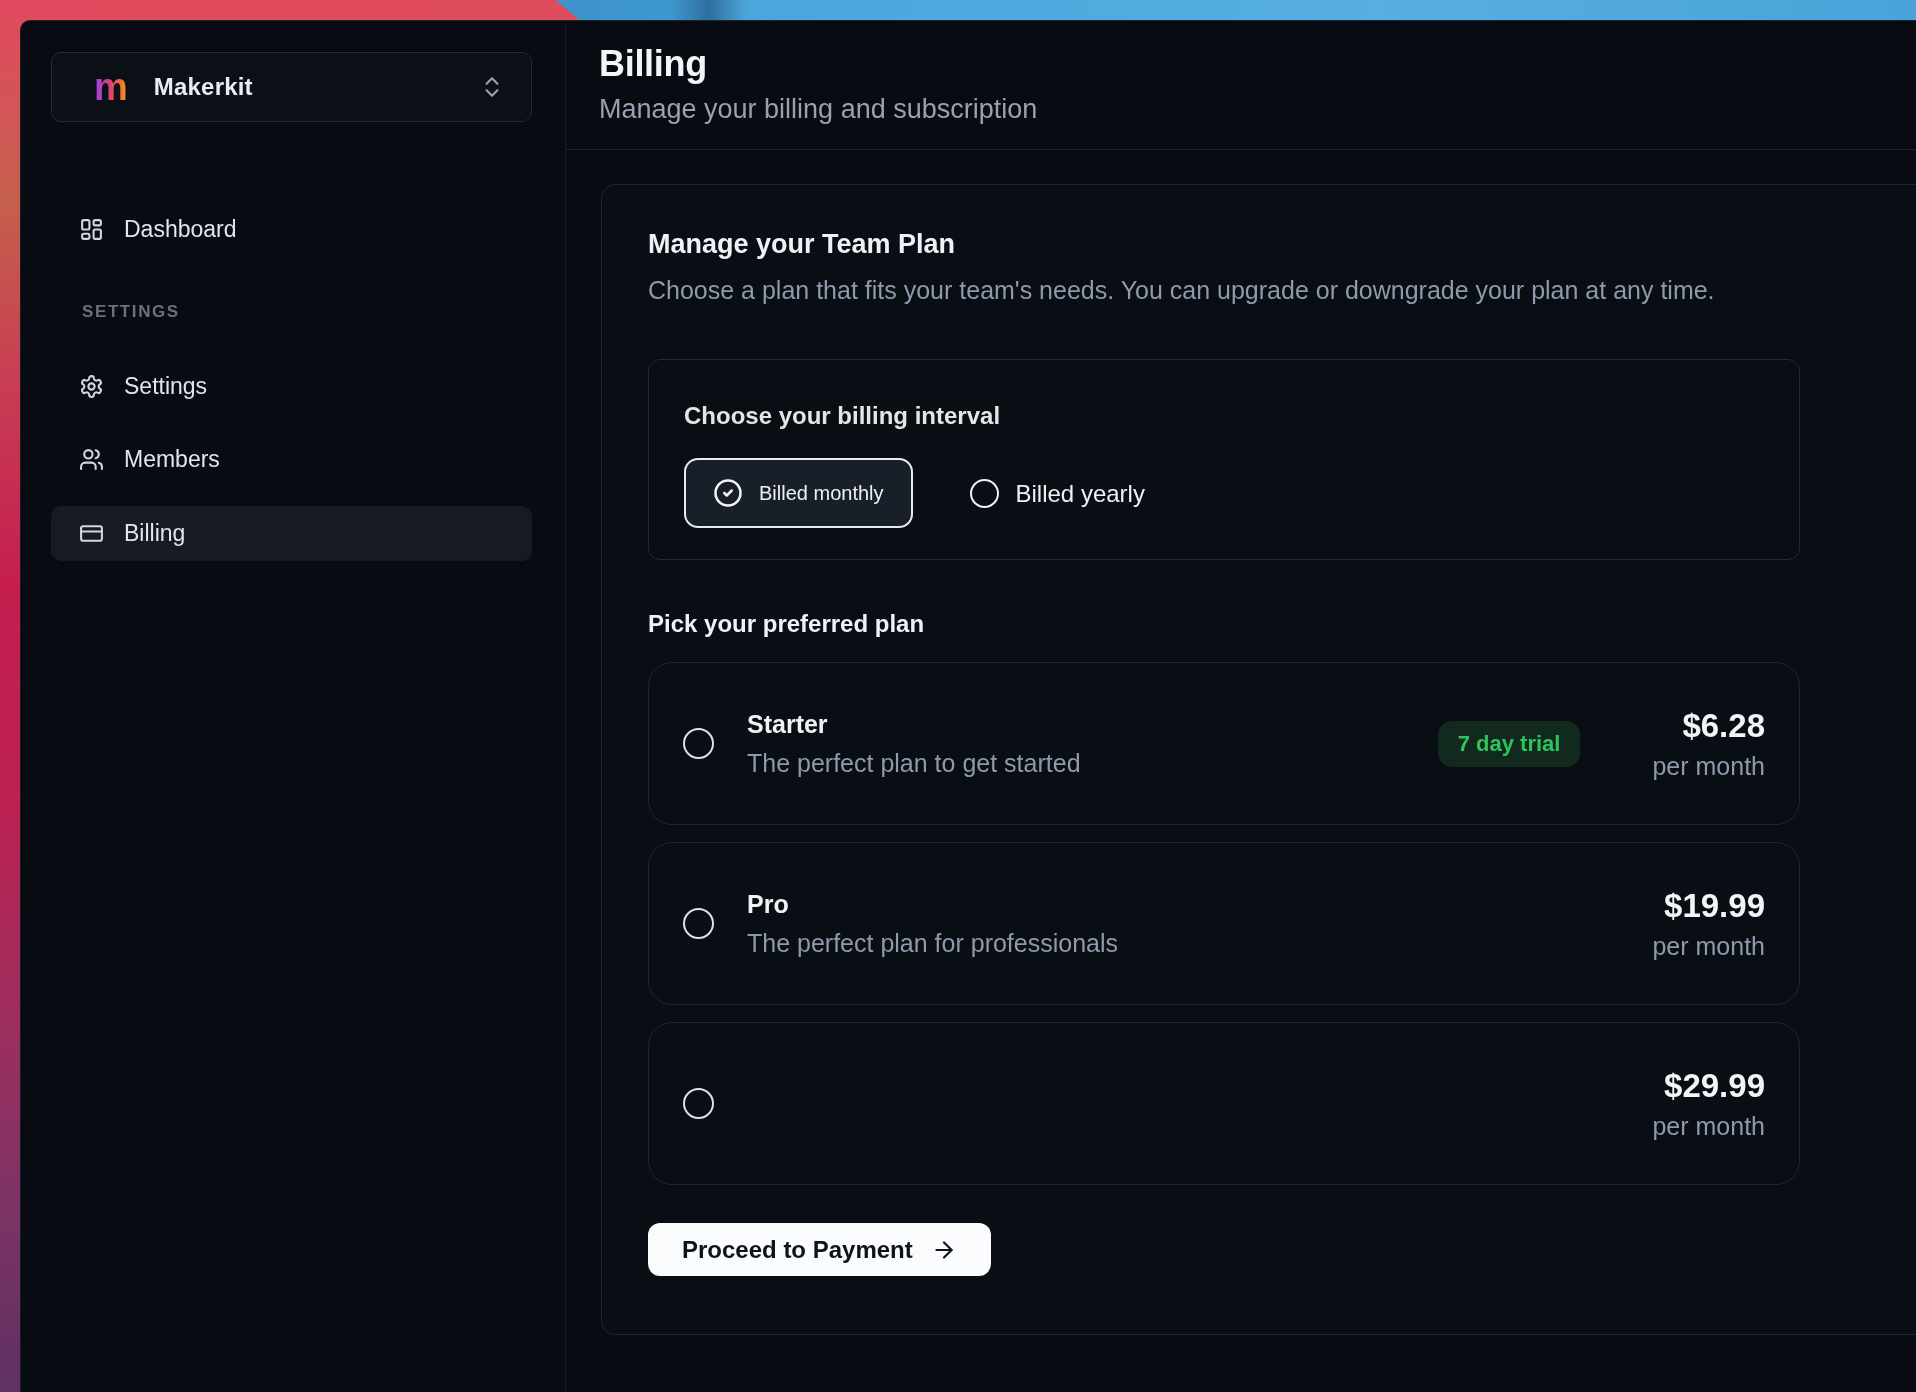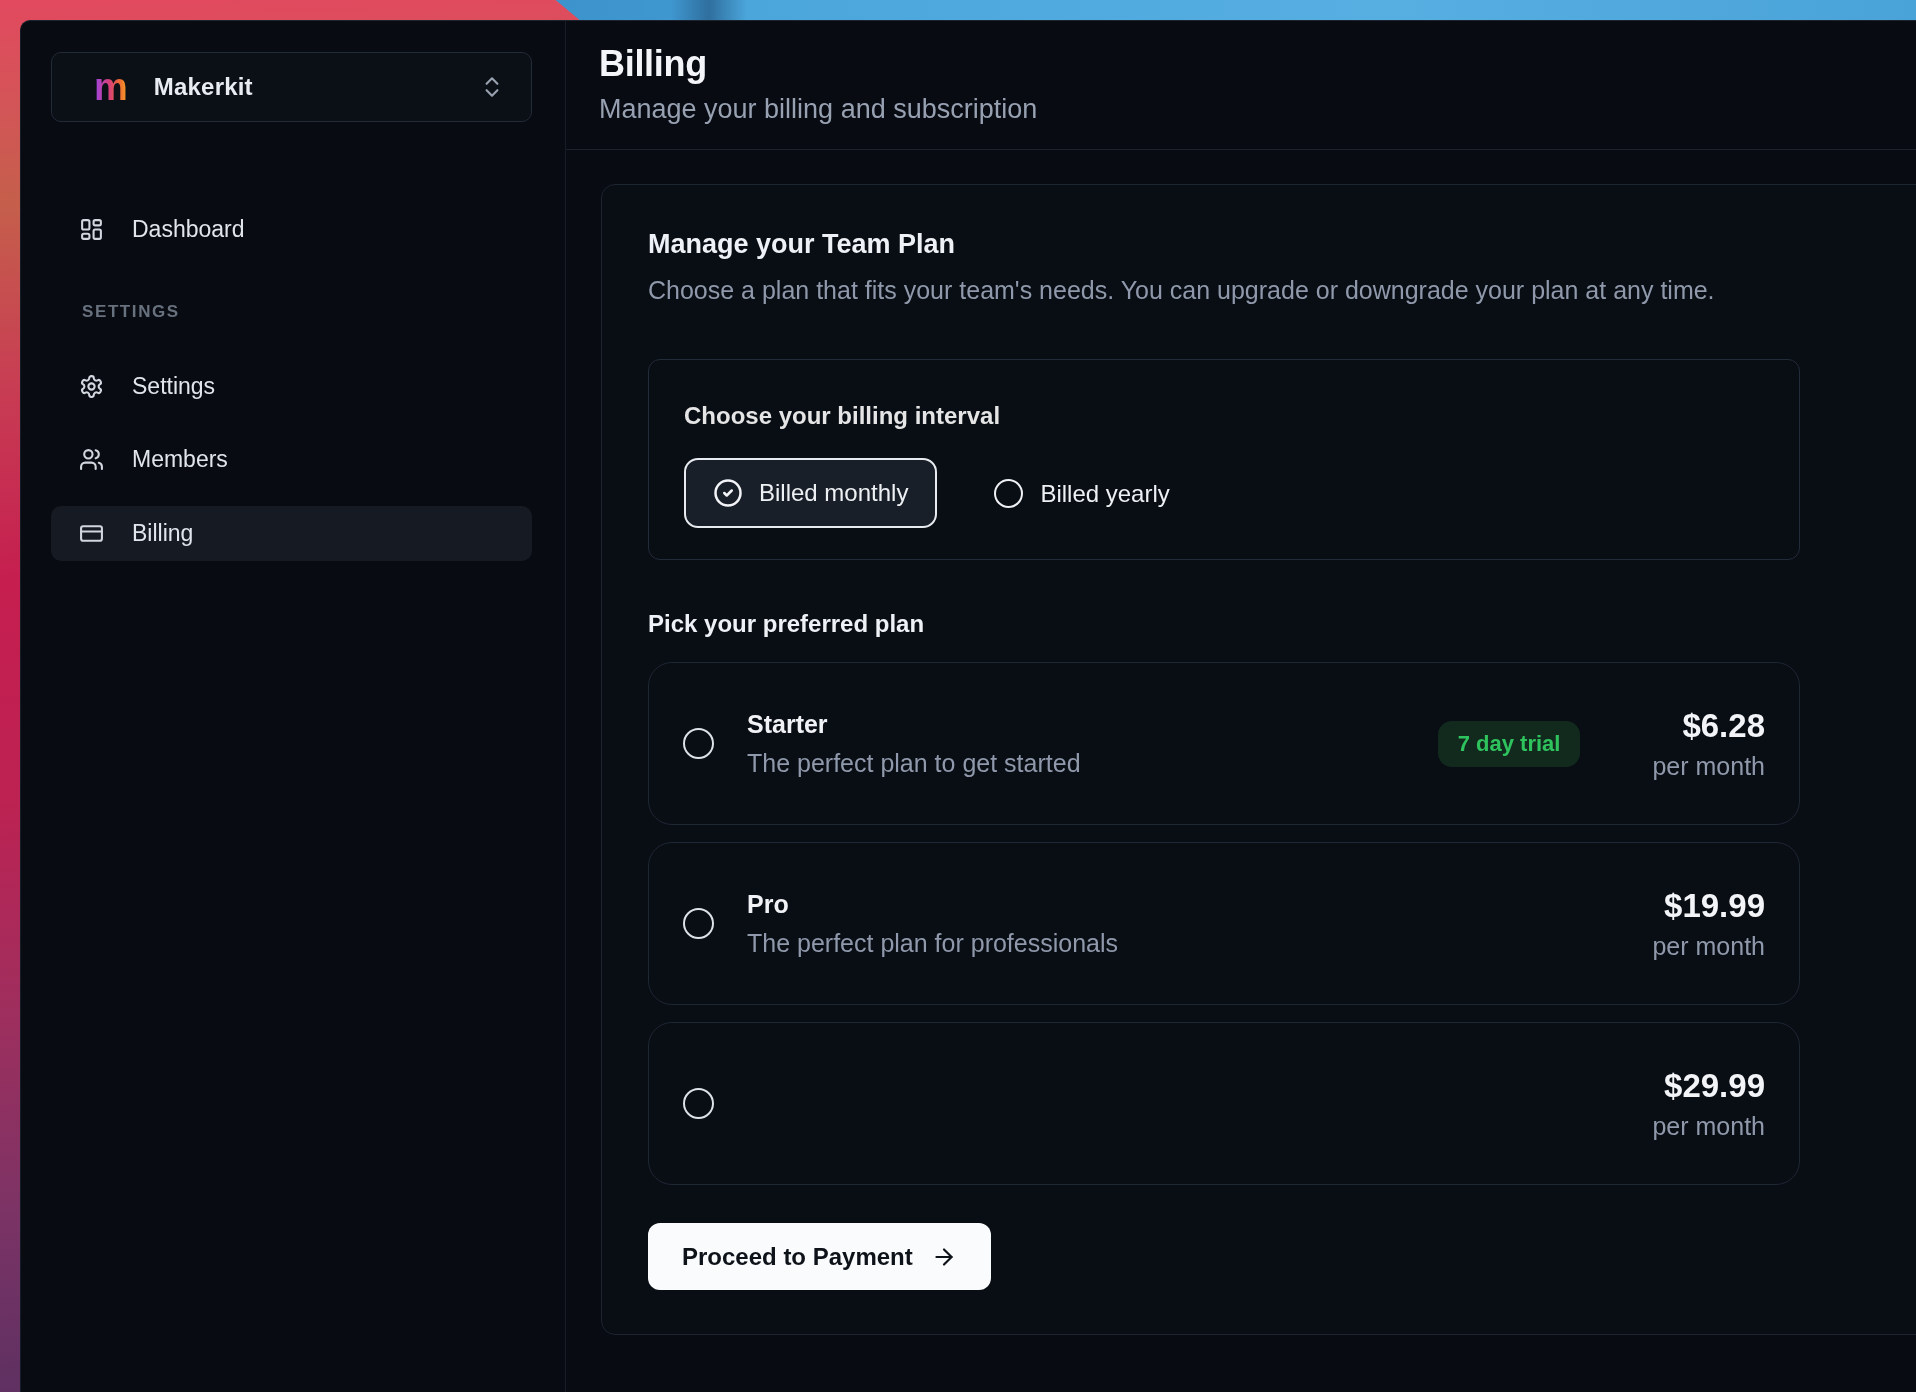--- a/index.html
+++ b/index.html
@@ -31,21 +31,21 @@
   .workspace { margin:31px 33px 0 30px; height:70px; border:1px solid #232b38; border-radius:10px;
     background:#0b0f16; display:flex; align-items:center; padding:0 26px 0 42px; }
   .logo-m { font-size:38px; font-weight:bold; line-height:1;
     background:linear-gradient(90deg,#9a45e8 0%,#d63f7a 45%,#ed6a33 75%,#f5a623 100%);
     -webkit-background-clip:text; background-clip:text; color:transparent; }
   .workspace-name { margin-left:26px; font-size:24px; font-weight:bold; color:#e9ecf1; letter-spacing:.2px; }
   .workspace-caret { margin-left:auto; color:#97a0ad; display:flex; }
 
   .nav { margin:81px 33px 0 30px; }
   .nav-item { display:flex; align-items:center; height:52px; padding:0 28px; border-radius:10px;
-    color:#e1e5ec; font-size:23px; cursor:pointer;gap:8px; }
+    color:#e1e5ec; font-size:23px; cursor:pointer; }
   .nav-item + .nav-item { margin-top:20px; }
   .nav-item.active { background:#151a23; height:55px; }
   .nav-item .icn { display:flex; flex:none; color:#d2d7df; }
   .nav-item .lbl { margin-left:20px; }
   .nav-section { margin:47px 0 38px 31px; font-size:17px; font-weight:bold; letter-spacing:1.6px; color:#68717e; }
   .nav-group .nav-item + .nav-item { margin-top:21px; }
 
   
   .main { flex:1; min-width:0; display:flex; flex-direction:column; }
   .page-header { padding:22px 0 0 33px; height:129px; border-bottom:1px solid #1b222c; }
@@ -55,42 +55,42 @@
   .plan-card { margin:34px -60px 0 35px; height:1151px; border:1px solid #1d2531; border-radius:14px;
     background:#090d14; padding:44px 0 0 46px; }
   .card-title { font-size:27px; font-weight:bold; color:#eef1f5; }
   .card-desc { margin-top:16px; font-size:25px; color:#8f99ab; white-space:nowrap; }
 
   .interval-box { margin-top:54px; width:1152px; height:201px; border:1px solid #222b39; border-radius:12px;
     padding:42px 35px 0 35px; }
   .interval-label { font-size:24px; font-weight:bold; color:#e5e5e5; }
   .interval-options { margin-top:28px; display:flex; align-items:center; }
   .chip { display:inline-flex; align-items:center; gap:16px; height:70px; padding:0 27px;
-    border:2px solid #e7eaee; border-radius:14px; background:#191f29; font-size:24px; color:#eef1f4; cursor:pointer; }
+    border:2px solid #e7eaee; border-radius:14px; background:#191f29; font-size:20px; color:#eef1f4; cursor:pointer; }
   .chip .icn { display:flex; color:#f2f4f7; }
   .radio-option { margin-left:57px; display:flex; align-items:flex-end; gap:17px; font-size:24px; color:#eef1f4; cursor:pointer; }
   .radio-circle { width:29px; height:29px; border:2.5px solid #eef0f3; border-radius:50%; flex:none; }
 
   .pick-label { margin-top:50px; font-size:24px; font-weight:bold; color:#eef1f5; }
 
   .plan-row { width:1152px; height:163px; border:1px solid #1e2734; border-radius:24px;
     display:flex; align-items:center; padding:0 34px; margin-top:17px; cursor:pointer; background:#090d14; }
   .plan-row.first { margin-top:24px; }
   .plan-radio { width:31px; height:31px; border:2px solid #dde1e8; border-radius:50%; flex:none; }
   .plan-text { margin-left:33px; }
   .plan-name { font-size:25px; font-weight:bold; color:#f0f2f6; }
   .plan-desc { margin-top:10px; font-size:25px; color:#8f99ab; }
   .plan-right { margin-left:auto; display:flex; align-items:center; gap:72px; }
   .trial-badge { background:#122a1d; color:#2fc35e; font-size:22px; font-weight:bold;
     padding:10px 20px; border-radius:14px; }
   .price-col { text-align:right; }
   .plan-price { font-size:33px; font-weight:bold; color:#f2f4f7; }
   .plan-period { margin-top:7px; font-size:25px; color:#8f99ab; }
 
-  .cta-btn { margin-top:38px; display:inline-flex; align-items:center; gap:18px; height:67px; padding:0 34px;
+  .cta-btn { margin-top:38px; display:inline-flex; align-items:center; gap:18px; height:53px; padding:0 34px;
     background:#fafbfd; color:#0e1219; border:none; border-radius:12px;
     font-family:inherit; font-size:24px; font-weight:bold; cursor:pointer; }
   .cta-btn .icn { display:flex; color:#0e1219; }
 
   svg { display:block; }
 </style>
 </head>
 <body>
 
 <div class="wallpaper"></div>

